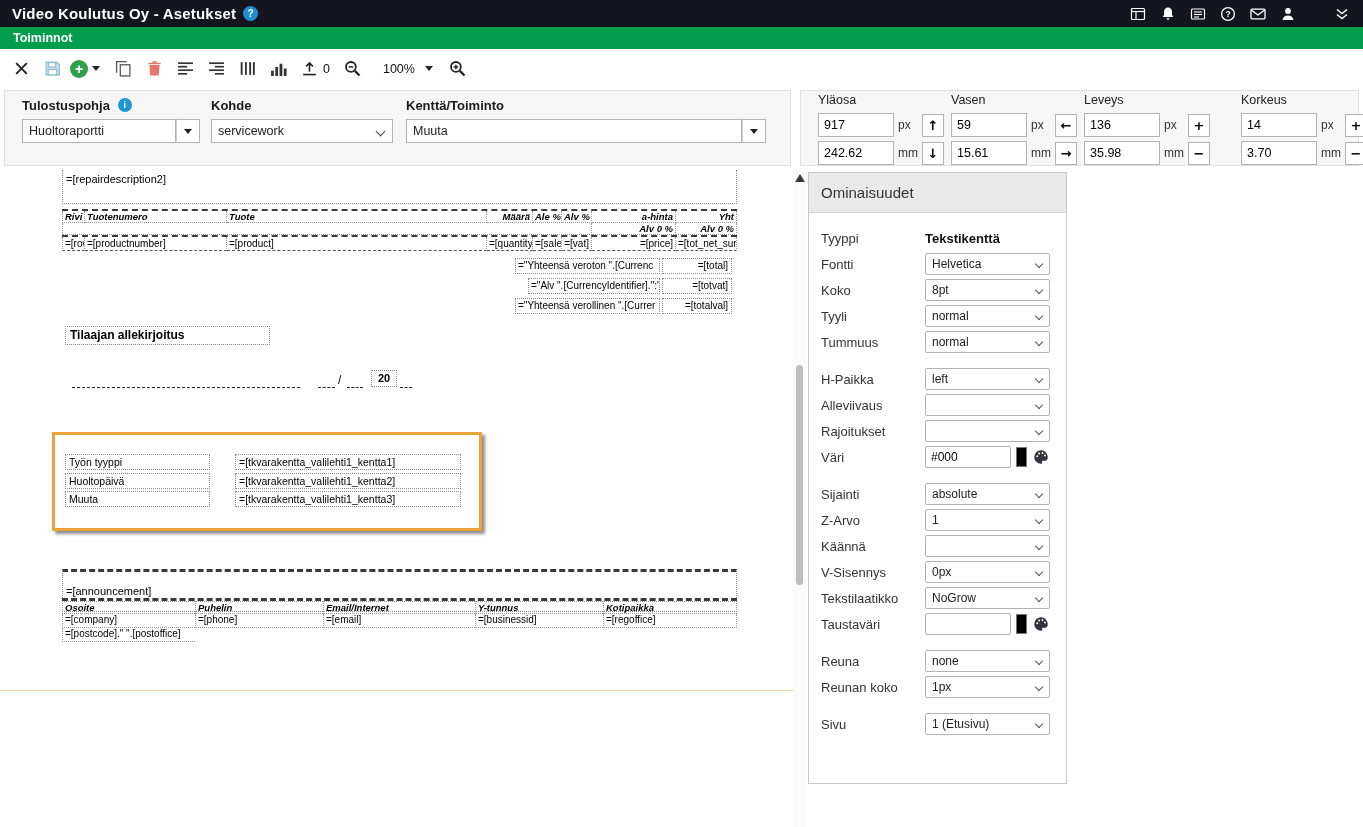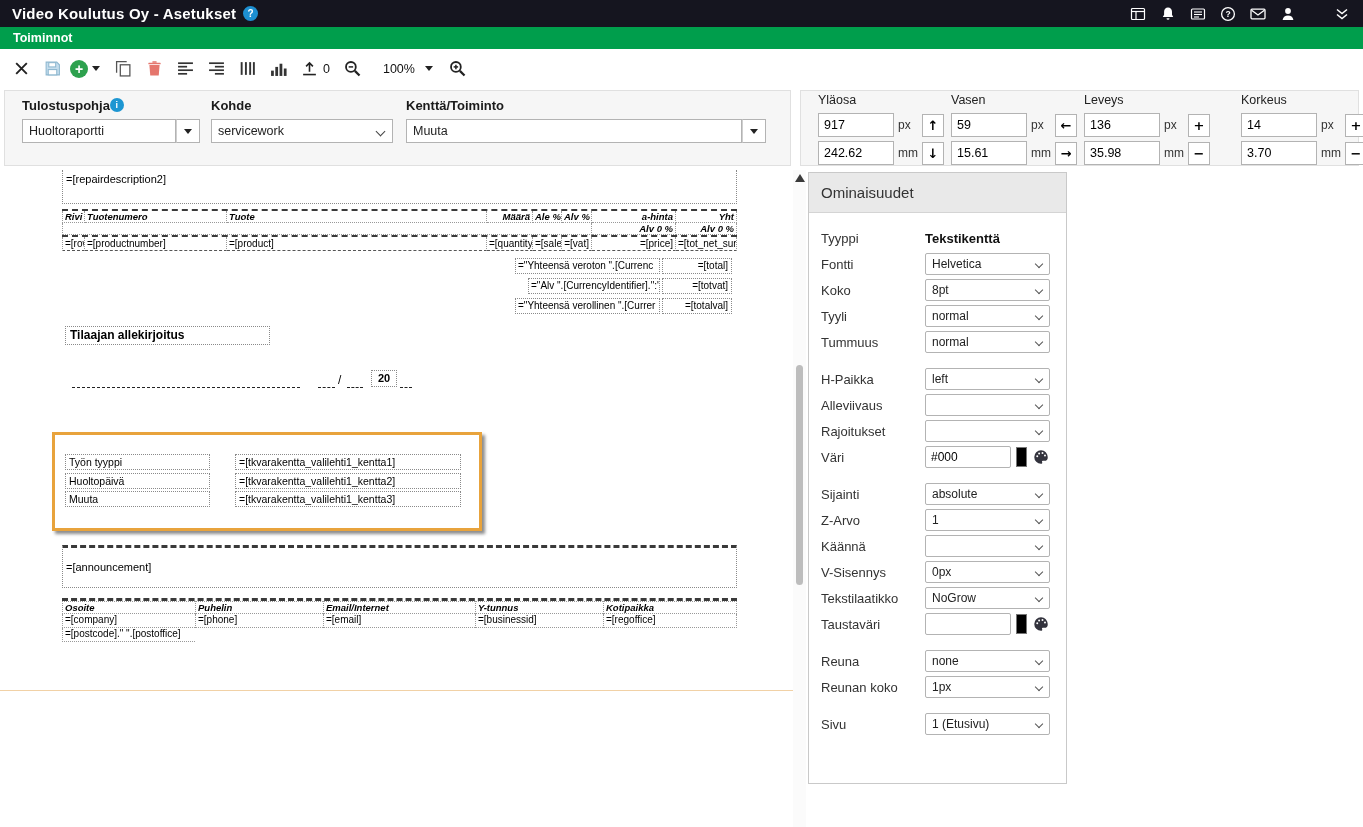--- a/index.html
+++ b/index.html
@@ -37,21 +37,21 @@
     font-size:14px; font-weight:bold; color:#111; }
   .info-dark { width:14px; height:14px; border-radius:50%; background:#2a2a33; color:#fff; font-size:9px;
     font-weight:bold; display:inline-flex; align-items:center; justify-content:center; margin-left:5px; vertical-align:-2px; }
 
   
   .formrow { height:82px; position:relative; background:#fff; }
   .groupbox { position:absolute; top:2px; height:76px; background:#f6f6f6; border:1px solid #e0e0e0; }
   .gb-left { left:4px; width:787px; }
   .gb-right { left:800px; width:559px; }
   .field { position:absolute; top:6px; }
-  .flabel { font-size:13px; font-weight:bold; color:#1a1a1a; display:flex; align-items:center; gap:0; height:16px; }
+  .flabel { font-size:13px; font-weight:bold; color:#1a1a1a; display:flex; align-items:center; gap:8px; height:16px; }
   .info-blue { width:14px; height:14px; border-radius:50%; background:#1d96d2; color:#fff; font-size:9px;
     font-weight:bold; display:inline-flex; align-items:center; justify-content:center; }
   .combobox { display:flex; margin-top:6px; }
   .combo-text { background:#fff; border:1px solid #b3b3b3; height:24px; line-height:22px; font-size:12.5px; padding:0 6px;
     overflow:hidden; white-space:nowrap; }
   .combo-btn { width:24px; height:24px; border:1px solid #b3b3b3; border-left:1px solid #cfcfcf; background:#fff;
     display:flex; align-items:center; justify-content:center; cursor:pointer; }
   .caret-down { width:0; height:0; border-left:4px solid transparent; border-right:4px solid transparent; border-top:5px solid #222; }
   .selectbox { position:relative; margin-top:6px; background:#fff; border:1px solid #b3b3b3; height:24px; line-height:22px;
     font-size:12.5px; padding:0 22px 0 6px; cursor:pointer; white-space:nowrap; overflow:hidden; }
@@ -103,21 +103,21 @@
   .box20 { position:absolute; left:371px; top:200px; width:26px; height:17px; border:1px dotted #8a8a8a;
     font-size:11px; font-weight:bold; text-align:center; line-height:15px; }
 
   .hl { position:absolute; left:52px; top:262px; width:430px; height:99px; border:3px solid #e8a33c;
     box-shadow:3px 3px 3px rgba(0,0,0,.45); background:transparent; }
   .hlrow-label { position:absolute; left:10px; width:145px; height:16px; border:1px dotted #8a8a8a; font-size:10.5px;
     line-height:14px; padding-left:3px; white-space:nowrap; overflow:hidden; }
   .hlrow-value { position:absolute; left:180px; width:226px; height:16px; border:1px dotted #8a8a8a; font-size:10.5px;
     line-height:14px; padding-left:3px; white-space:nowrap; overflow:hidden; }
 
-  .annbox { position:absolute; left:62px; top:375px; width:675px; height:43px; border:1px dotted #8a8a8a;
+  .annbox { position:absolute; left:62px; top:399px; width:675px; height:43px; border:1px dotted #8a8a8a;
     border-top:3px dashed #3a3a3a; font-size:11px; padding:13px 3px 0 3px; }
 
   .ftable { position:absolute; left:62px; top:428px; width:675px; border-top:3px dashed #3a3a3a; }
   .frow { display:flex; }
   .fc { height:13px; font-size:9.5px; line-height:12px; padding:0 2px; white-space:nowrap; overflow:hidden; }
   .fh .fc { font-style:italic; font-weight:bold; border:1px dotted #999; border-right:none; }
   .fh .fc:last-child { border-right:1px dotted #999; }
   .fdata .fc { height:14px; font-size:10px; border:1px dotted #999; border-top:none; border-right:none; }
   .fdata .fc:last-child { border-right:1px dotted #999; }
   .f1{width:133px;} .f2{width:128px;} .f3{width:152px;} .f4{width:128px;} .f5{width:134px;}

